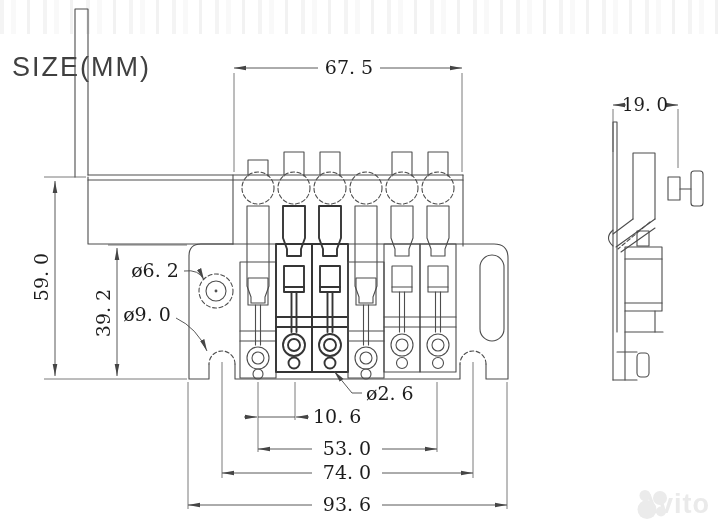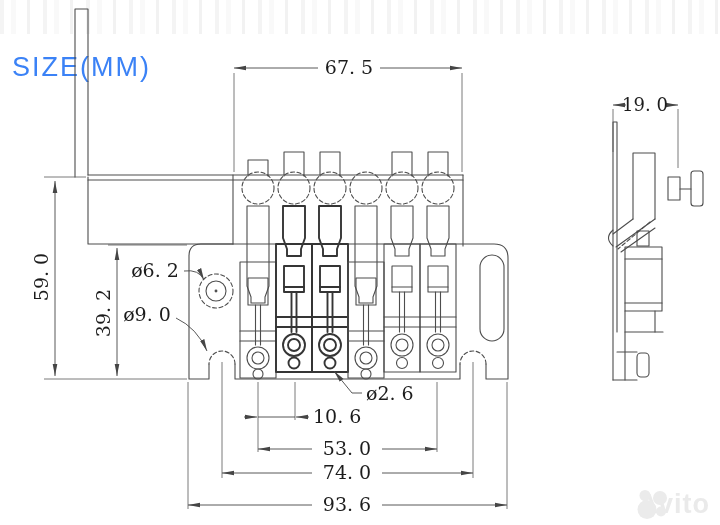--- a/index.html
+++ b/index.html
@@ -4,21 +4,21 @@
 <style>
   html,body{margin:0;padding:0;background:#fff;}
   #stage{position:relative;width:720px;height:525px;background:#ffffff;overflow:hidden;
          font-family:"Liberation Sans",sans-serif;}
   #photo-strip{position:absolute;left:0;top:0;width:720px;height:34px;
     background:repeating-linear-gradient(90deg,
       rgba(0,0,0,0.045) 0 4px, rgba(0,0,0,0) 4px 11px,
       rgba(0,0,0,0.025) 11px 16px, rgba(0,0,0,0) 16px 27px,
       rgba(0,0,0,0.05) 27px 30px, rgba(0,0,0,0) 30px 43px);}
   #title{position:absolute;left:12px;top:52px;font-size:27px;letter-spacing:2px;
-         color:#3b82f6;font-family:"Liberation Sans",sans-serif;}
+         color:#404040;font-family:"Liberation Sans",sans-serif;}
   svg{position:absolute;left:0;top:0;}
   .draw{stroke:#4d4d4d;stroke-width:1.1;fill:none;stroke-linecap:round;stroke-linejoin:round;}
   .thick{stroke-width:1.9;stroke:#353535;}
   .dash{stroke-dasharray:4 2.5;}
   .dim{stroke:#454545;stroke-width:0.9;fill:none;}
   .ext{stroke:#585858;stroke-width:0.8;fill:none;}
   .dtxt{font-family:"DejaVu Serif",serif;font-size:19px;fill:#1c1c1c;}
   .dtxt.small{font-size:18px;}
   #watermark{position:absolute;right:6px;bottom:3px;display:flex;align-items:center;
              gap:6px;background:#fff;padding:2px 4px;}

